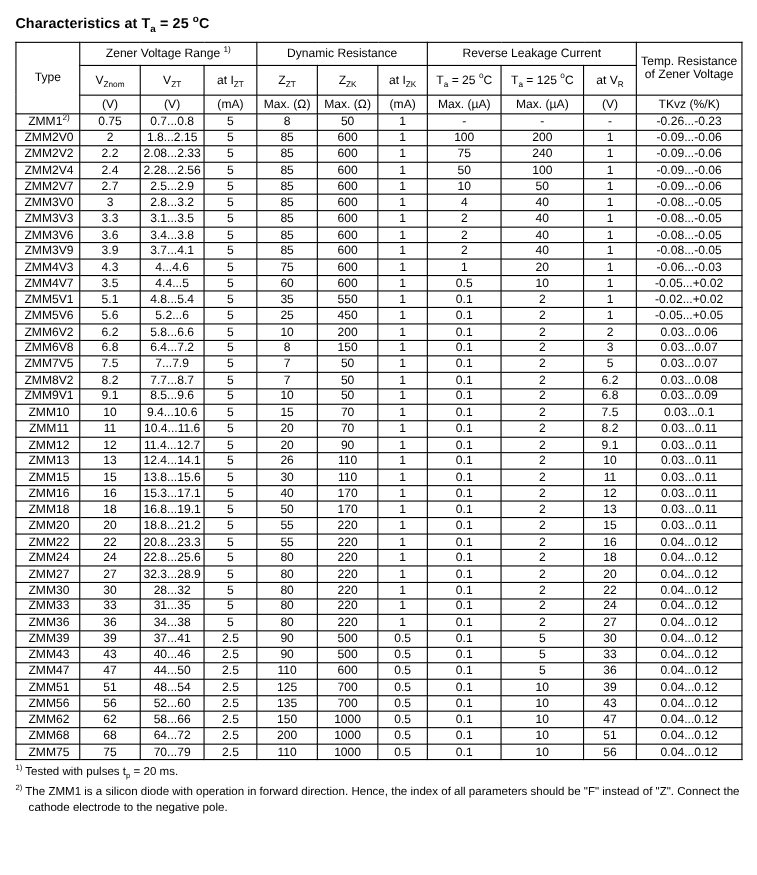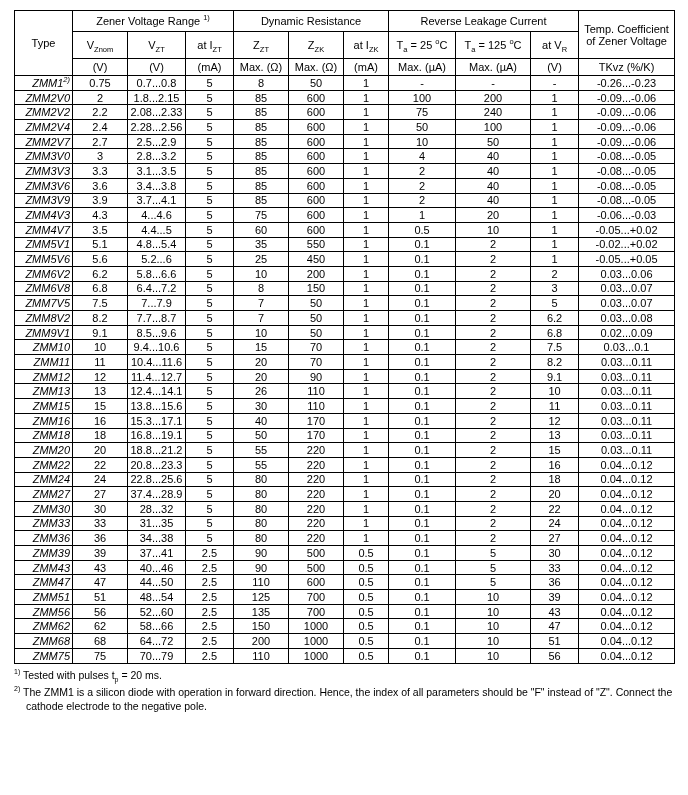--- a/index.html
+++ b/index.html
@@ -39,43 +39,43 @@
   }
   .char-table sub { font-size: 7.5px; line-height: 0; }
   .char-table sup { font-size: 7.5px; line-height: 0; }
 
   tr.hdr-groups th { height: 21px; }
   tr.hdr-symbols th { height: 27px; }
   tr.hdr-units th { height: 17px; }
 
   tbody td { height: 14.7px; }
   td.type-cell {
-    text-align: right;
+    text-align: center;
     padding-left: 4px;
-    font-style: italic;
   }
 
   .footnotes {
     margin-top: 3px;
     width: 660px;
     font-size: 10.5px;
     line-height: 1.4;
   }
   .footnote {
     padding-left: 12px;
     text-indent: -12px;
   }
   .footnote sup { font-size: 7px; }
   .footnote sub { font-size: 7px; }
 </style>
 </head>
 <body>
 
 <div class="page">
 
+  <div class="title"><span>Characteristics at T</span><sub>a</sub><span> = 25 </span><sup>o</sup><span>C</span></div>
 
   <table class="char-table">
     <colgroup>
       <col style="width:58px">
         <col style="width:55px">
         <col style="width:58px">
         <col style="width:48px">
       <col style="width:55px">
         <col style="width:55px">
         <col style="width:45px">
@@ -83,21 +83,21 @@
         <col style="width:75px">
         <col style="width:48px">
         <col style="width:96px">
     </colgroup>
     <thead>
       <tr class="hdr-groups">
         <th rowspan="3">Type</th>
         <th colspan="3"><span>Zener Voltage Range </span><sup>1)</sup></th>
         <th colspan="3">Dynamic Resistance</th>
         <th colspan="3">Reverse Leakage Current</th>
-        <th rowspan="2"><span>Temp. Coefficient</span><br><span>of Zener Voltage</span></th>
+        <th rowspan="2"><span>Temp. Resistance</span><br><span>of Zener Voltage</span></th>
       </tr>
       <tr class="hdr-symbols">
         <th><span>V</span><sub>Znom</sub></th>
         <th><span>V</span><sub>ZT</sub></th>
         <th><span>at I</span><sub>ZT</sub></th>
         <th><span>Z</span><sub>ZT</sub></th>
         <th><span>Z</span><sub>ZK</sub></th>
         <th><span>at I</span><sub>ZK</sub></th>
         <th><span>T</span><sub>a</sub><span> = 25 </span><sup>o</sup><span>C</span></th>
         <th><span>T</span><sub>a</sub><span> = 125 </span><sup>o</sup><span>C</span></th>
@@ -342,21 +342,21 @@
           <td class="type-cell">ZMM9V1</td>
           <td>9.1</td>
           <td>8.5...9.6</td>
           <td>5</td>
           <td>10</td>
           <td>50</td>
           <td>1</td>
           <td>0.1</td>
           <td>2</td>
           <td>6.8</td>
-          <td>0.02...0.09</td>
+          <td>0.03...0.09</td>
         </tr>
         <tr>
           <td class="type-cell">ZMM10</td>
           <td>10</td>
           <td>9.4...10.6</td>
           <td>5</td>
           <td>15</td>
           <td>70</td>
           <td>1</td>
           <td>0.1</td>
@@ -477,21 +477,21 @@
           <td>220</td>
           <td>1</td>
           <td>0.1</td>
           <td>2</td>
           <td>18</td>
           <td>0.04...0.12</td>
         </tr>
         <tr>
           <td class="type-cell">ZMM27</td>
           <td>27</td>
-          <td>37.4...28.9</td>
+          <td>32.3...28.9</td>
           <td>5</td>
           <td>80</td>
           <td>220</td>
           <td>1</td>
           <td>0.1</td>
           <td>2</td>
           <td>20</td>
           <td>0.04...0.12</td>
         </tr>
         <tr>

